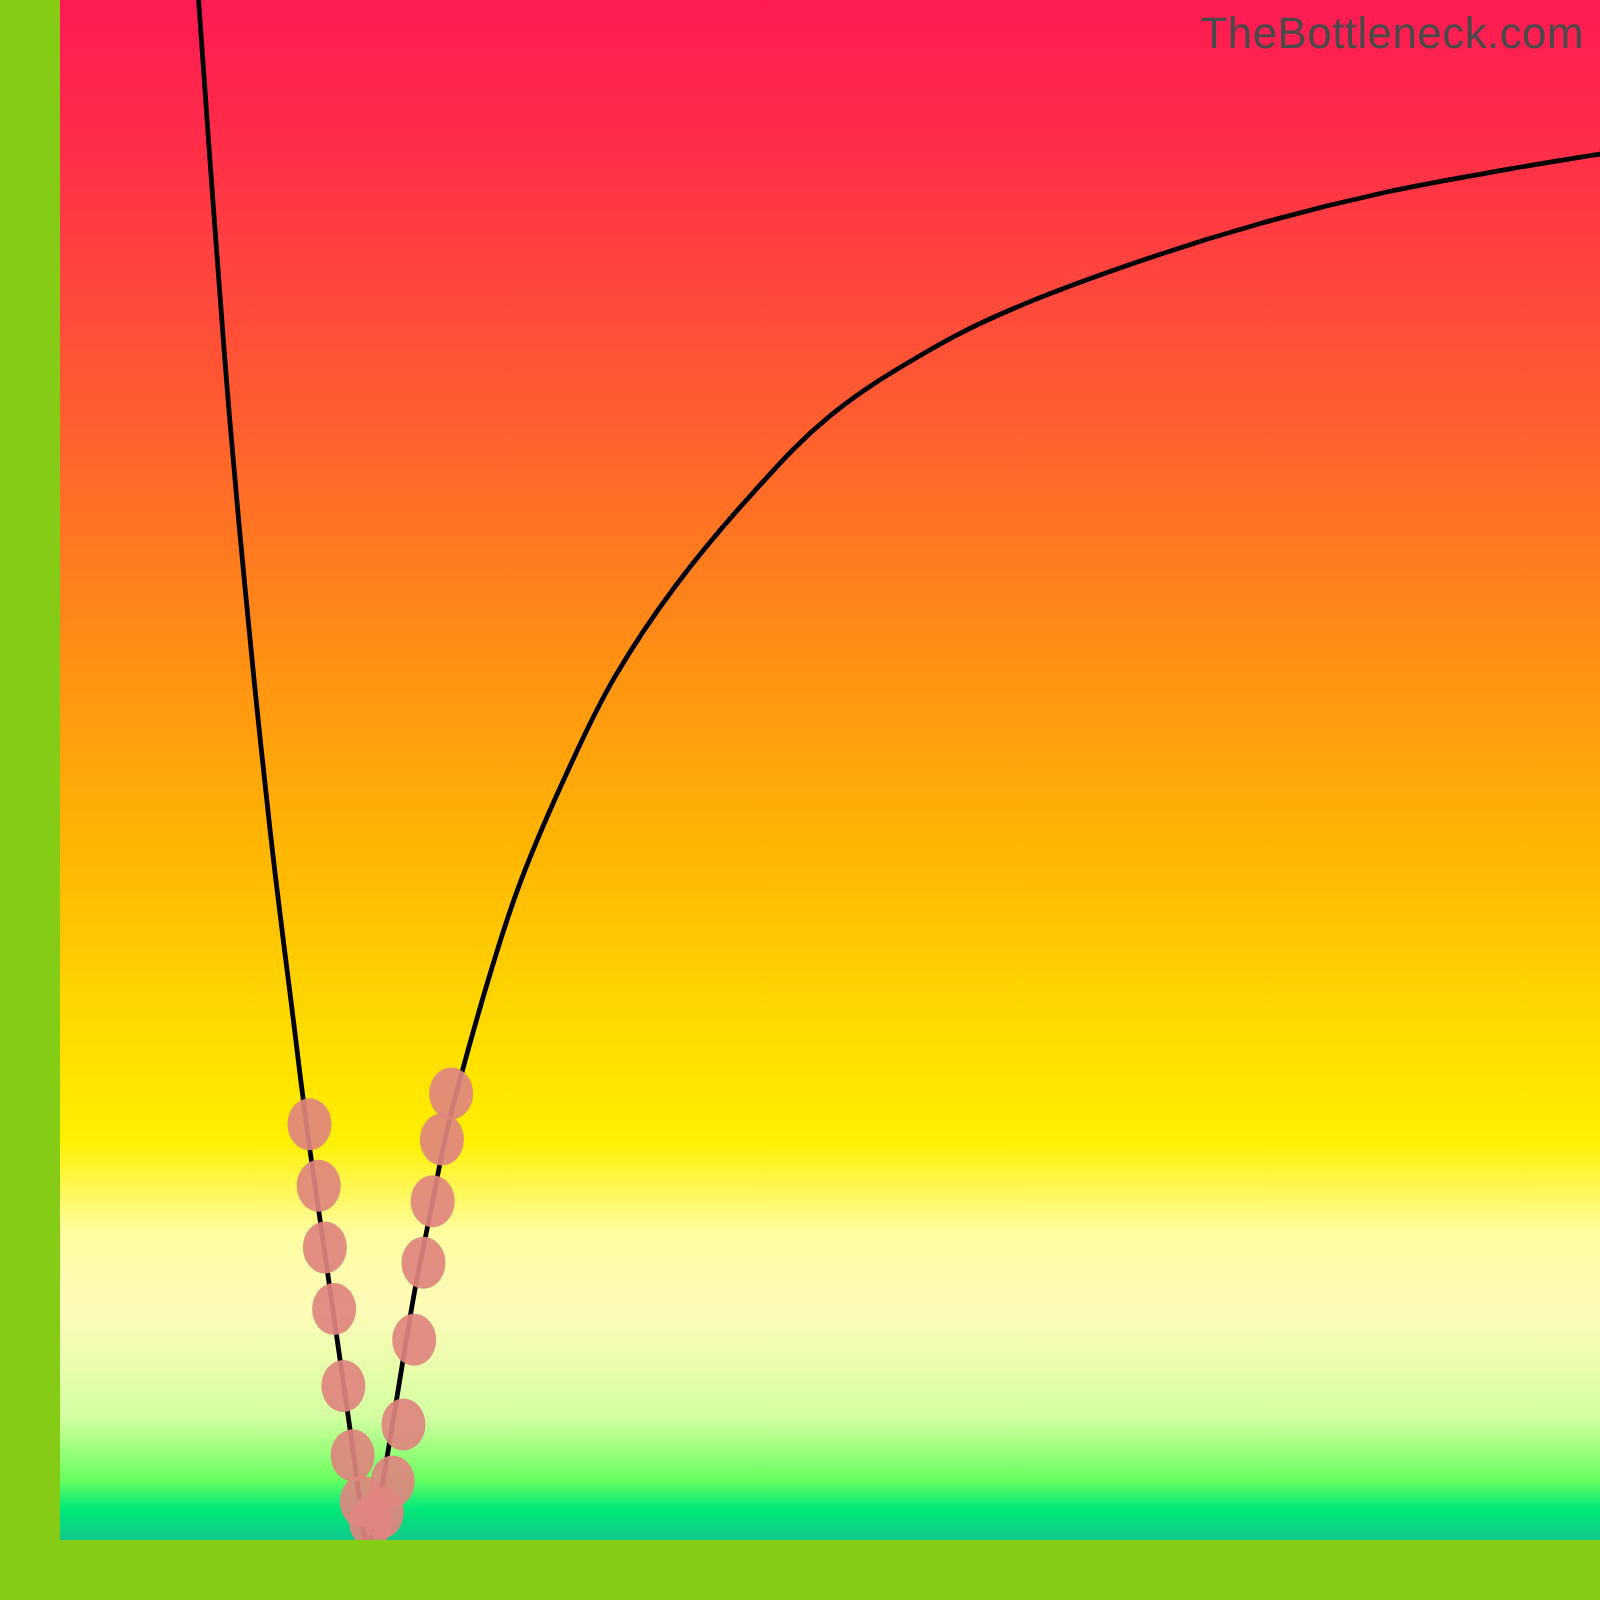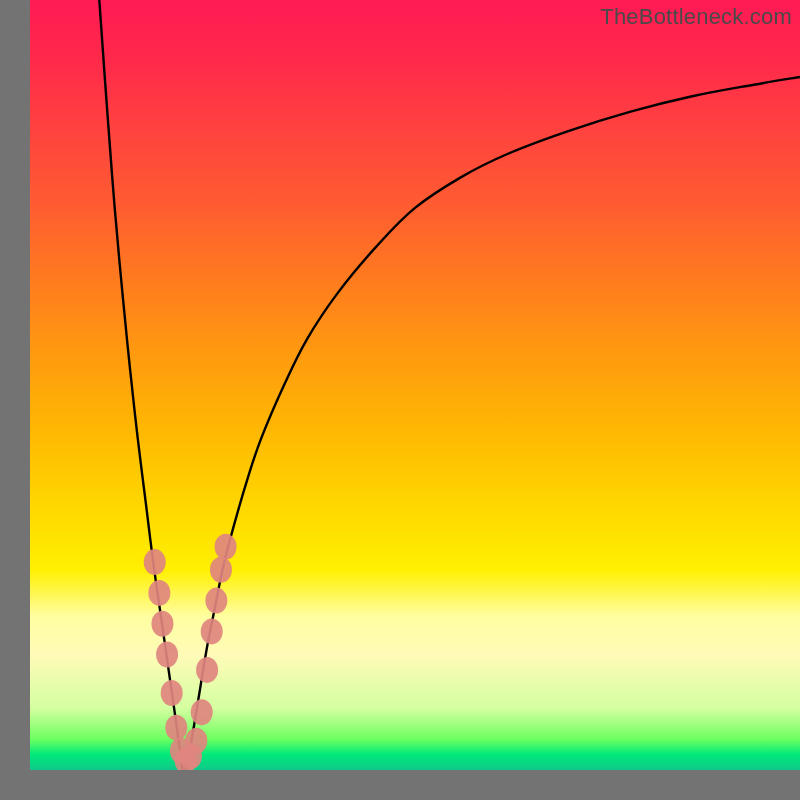--- a/index.html
+++ b/index.html
@@ -8,21 +8,21 @@
     width: 800px;
     height: 800px;
     overflow: hidden;
     background: #000;
     font-family: Arial, Helvetica, sans-serif;
   }
   .frame {
     position: relative;
     width: 800px;
     height: 800px;
-    background: #737373;
+    background: #84cc16;
   }
   .plot {
     position: absolute;
     left: 30px;
     top: 0;
     width: 770px;
     height: 770px;
     
     background: linear-gradient(
       to bottom,

